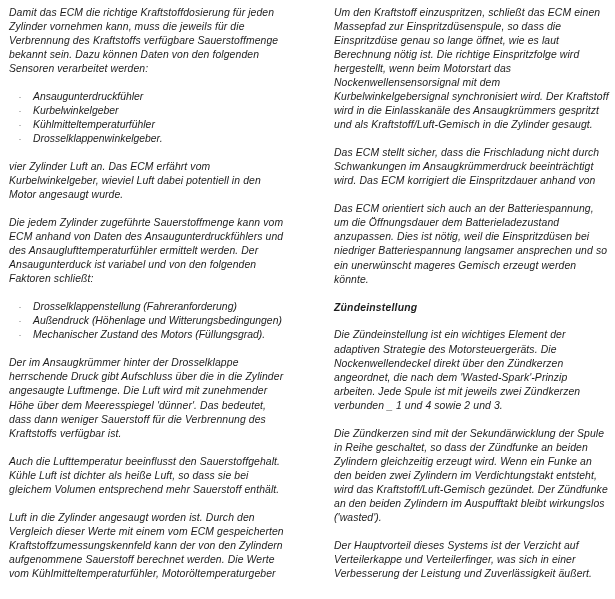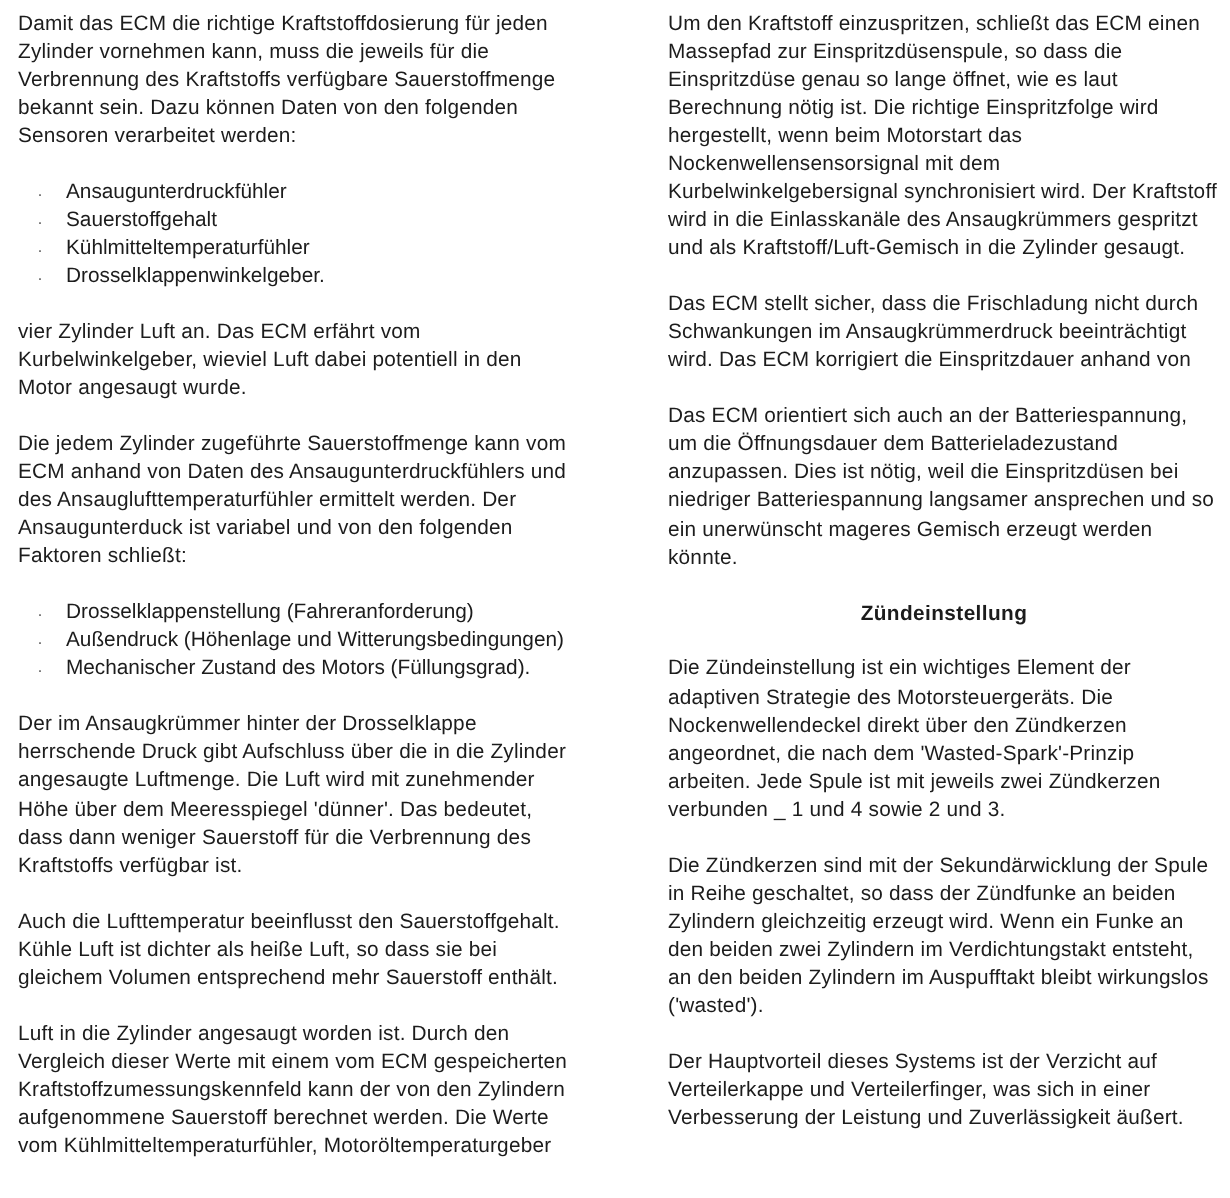--- a/index.html
+++ b/index.html
@@ -14,20 +14,21 @@
     overflow: hidden;
     font-family: "Liberation Sans", "DejaVu Sans", sans-serif;
     color: #1c1c1c;
     -webkit-font-smoothing: none;
   }
   .page {
     position: relative;
     width: 615px;
     height: 599px;
     background: #ffffff;
+    font-style: italic;
   }
   .column {
     position: absolute;
     top: 6px;
     font-size: 10.4px;
     line-height: 14.05px;
   }
   .column-left  { left: 9px;   width: 305px; }
   .column-right { left: 334px; width: 276px; }
 
@@ -36,21 +37,20 @@
 
   .line {
     display: block;
     white-space: pre;
     letter-spacing: 0.01em;
   }
 
   .heading .line {
     font-weight: bold;
     letter-spacing: 0.02em;
-    text-align: center;
   }
 
   .bullet-list {
     margin: 0;
     padding: 0;
     list-style: none;
   }
   .bullet-item {
     position: relative;
     display: block;
@@ -76,21 +76,21 @@
   <div class="column column-left">
       <div class="block">
         <span class="line">Damit das ECM die richtige Kraftstoffdosierung für jeden</span>
         <span class="line">Zylinder vornehmen kann, muss die jeweils für die</span>
         <span class="line">Verbrennung des Kraftstoffs verfügbare Sauerstoffmenge</span>
         <span class="line">bekannt sein. Dazu können Daten von den folgenden</span>
         <span class="line">Sensoren verarbeitet werden:</span>
       </div>
       <ul class="block bullet-list">
         <li class="bullet-item"><span class="bullet-mark">·</span><span>Ansaugunterdruckfühler</span></li>
-        <li class="bullet-item"><span class="bullet-mark">·</span><span>Sauerstoffgehalt</span></li>
+        <li class="bullet-item"><span class="bullet-mark">·</span><span>Kurbelwinkelgeber</span></li>
         <li class="bullet-item"><span class="bullet-mark">·</span><span>Kühlmitteltemperaturfühler</span></li>
         <li class="bullet-item"><span class="bullet-mark">·</span><span>Drosselklappenwinkelgeber.</span></li>
       </ul>
       <div class="block">
         <span class="line">vier Zylinder Luft an. Das ECM erfährt vom</span>
         <span class="line">Kurbelwinkelgeber, wieviel Luft dabei potentiell in den</span>
         <span class="line">Motor angesaugt wurde.</span>
       </div>
       <div class="block">
         <span class="line">Die jedem Zylinder zugeführte Sauerstoffmenge kann vom</span>
@@ -159,20 +159,21 @@
         <span class="line">Nockenwellendeckel direkt über den Zündkerzen</span>
         <span class="line">angeordnet, die nach dem 'Wasted-Spark'-Prinzip</span>
         <span class="line">arbeiten. Jede Spule ist mit jeweils zwei Zündkerzen</span>
         <span class="line">verbunden _ 1 und 4 sowie 2 und 3.</span>
       </div>
       <div class="block">
         <span class="line">Die Zündkerzen sind mit der Sekundärwicklung der Spule</span>
         <span class="line">in Reihe geschaltet, so dass der Zündfunke an beiden</span>
         <span class="line">Zylindern gleichzeitig erzeugt wird. Wenn ein Funke an</span>
         <span class="line">den beiden zwei Zylindern im Verdichtungstakt entsteht,</span>
+        <span class="line">wird das Kraftstoff/Luft-Gemisch gezündet. Der Zündfunke</span>
         <span class="line">an den beiden Zylindern im Auspufftakt bleibt wirkungslos</span>
         <span class="line">('wasted').</span>
       </div>
       <div class="block">
         <span class="line">Der Hauptvorteil dieses Systems ist der Verzicht auf</span>
         <span class="line">Verteilerkappe und Verteilerfinger, was sich in einer</span>
         <span class="line">Verbesserung der Leistung und Zuverlässigkeit äußert.</span>
       </div>
     </div>
 </div>

